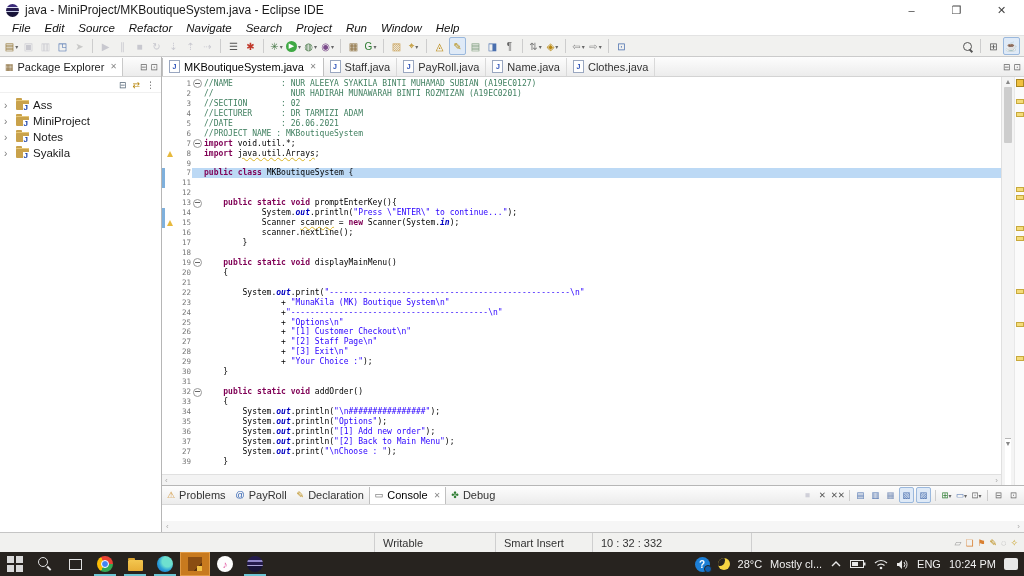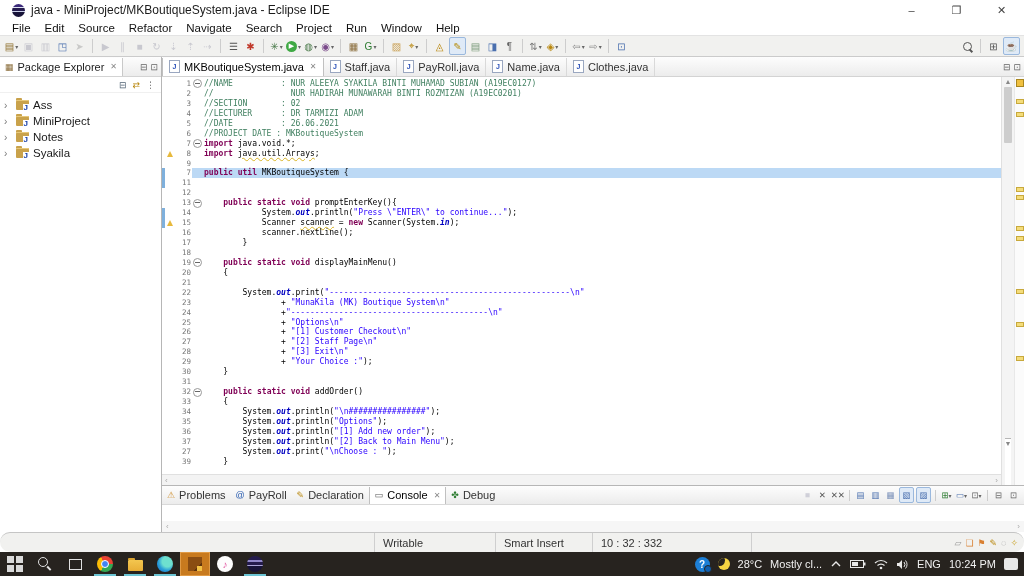--- a/index.html
+++ b/index.html
@@ -1,26 +1,26 @@
 <!DOCTYPE html>
 <html><head>
 <meta charset="utf-8">
 <style>
   html,body{margin:0;padding:0;background:#888;}
   #root{width:1024px;height:576px;display:flex;flex-direction:column;background:#fff;overflow:hidden;font-family:"Liberation Sans",sans-serif;}
   
-  .titlebar{height:20px;display:flex;align-items:center;background:#fff;padding-left:12px;flex:none;}
+  .titlebar{height:20px;display:flex;align-items:center;background:#fff;padding-left:6px;flex:none;}
   .ecl-logo{width:13px;height:13px;border-radius:50%;flex:none;
     background:linear-gradient(180deg,#3b2a7a 0 22%,#dfe3f2 22% 32%,#241b4d 32% 54%,#c9cfe8 54% 64%,#171338 64%);}
   .tb-title{font-size:12px;color:#1b1b1b;margin-left:6px;white-space:nowrap;}
   .win-controls{margin-left:auto;display:flex;height:100%;}
   .win-btn{width:45px;display:flex;align-items:center;justify-content:center;font-size:11px;color:#444;}
   
   .menubar{height:15px;display:flex;align-items:center;background:#fff;font-size:11.5px;color:#111;padding-left:5px;flex:none;}
-  .menu-item{padding:0 7px;}
+  .menu-item{padding:0 7px;font-style:italic;}
   
   .toolbar{height:20px;background:#f1f1ef;border-top:1px solid #e3e3e3;border-bottom:1px solid #cbcbcb;display:flex;align-items:center;padding:0 3px;flex:none;}
   .tb-btn{height:16px;min-width:15px;display:flex;align-items:center;justify-content:center;font-size:10px;margin:0 1px;}
   .tb-btn.dis{opacity:.4;}
   .tb-btn.box{background:#dfeaf7;border:1px solid #9ab8dd;border-radius:2px;}
   .tb-btn .dd{font-size:6px;color:#666;margin-left:1px;}
   .tb-g.circ{width:11px;height:11px;border-radius:50%;display:flex;align-items:center;justify-content:center;font-size:7px;}
   .tb-sep{width:1px;height:14px;background:#cdcdcd;margin:0 4px;flex:none;}
   .tb-spacer{flex:1;}
   .mag{width:7px;height:7px;border:1.5px solid #555;border-radius:50%;position:relative;}
@@ -82,21 +82,21 @@
   .b-ic{font-size:9px;}
   .con-tools{margin-left:auto;display:flex;align-items:center;padding-right:3px;}
   .ct-btn{min-width:13px;height:14px;display:flex;align-items:center;justify-content:center;font-size:8.5px;margin:0 1px;}
   .ct-btn.dis{opacity:.4;}
   .ct-btn.box{background:#dfeaf7;border:1px solid #9ab8dd;border-radius:2px;}
   .ct-btn .dd{font-size:6px;color:#666;}
   .ct-sep{width:1px;height:11px;background:#cdcdcd;margin:0 3px;}
   .console-header{font-size:10.5px;color:#141414;padding:2px 0 0 5px;white-space:nowrap;overflow:hidden;}
   .con-scroll{margin-top:auto;height:11px;background:#f6f6f6;display:flex;align-items:center;justify-content:space-between;font-size:8px;color:#aaa;padding:0 4px;}
   
-  .statusbar{height:19px;flex:none;background:#f1f1ef;border-top:1px solid #c5c5c5;display:flex;align-items:center;font-size:11px;color:#333;border-radius:10px;}
+  .statusbar{height:19px;flex:none;background:#f1f1ef;border-top:1px solid #c5c5c5;display:flex;align-items:center;font-size:11px;color:#333;}
   .sb-spacer1{width:374px;flex:none;}
   .sb-cell{height:100%;display:flex;align-items:center;padding-left:8px;border-left:1px solid #cfcfcf;flex:none;}
   .sb-flex{flex:1;border-left:1px solid #cfcfcf;height:100%;}
   .sb-icons{display:flex;align-items:center;gap:4px;padding:0 6px;font-size:9px;}
   
   .taskbar{height:24px;flex:none;background:#27231f;display:flex;align-items:stretch;color:#eee;}
   .tb-app{width:30px;display:flex;align-items:center;justify-content:center;position:relative;flex:none;}
   .tb-app.run::after{content:'';position:absolute;bottom:0;left:4px;right:4px;height:2px;background:#6cc5d4;}
   .tb-app.act{background:#c87a1e;box-shadow:inset 0 0 0 1px #e09a45;}
   .app-ic{width:16px;height:16px;display:block;position:relative;}
@@ -358,25 +358,25 @@
             </span>
           </div>
         <div class="ed-body">
           <div class="code-col">
             <div class="code-area" id="code-area">
                 <div class="cl"><span class="g-qd"></span><span class="g-warn"></span><span class="g-num">1</span><span class="g-fold"><span class="fold-dot"></span></span><span class="g-code"><span class="tk-c">//NAME          : NUR ALEEYA SYAKILA BINTI MUHAMAD SUBIAN (A19EC0127)</span></span></div>
                 <div class="cl"><span class="g-qd"></span><span class="g-warn"></span><span class="g-num">2</span><span class="g-fold"></span><span class="g-code"><span class="tk-c">//                NUR HADIRAH MUNAWARAH BINTI ROZMIZAN (A19EC0201)</span></span></div>
                 <div class="cl"><span class="g-qd"></span><span class="g-warn"></span><span class="g-num">3</span><span class="g-fold"></span><span class="g-code"><span class="tk-c">//SECTION       : 02</span></span></div>
                 <div class="cl"><span class="g-qd"></span><span class="g-warn"></span><span class="g-num">4</span><span class="g-fold"></span><span class="g-code"><span class="tk-c">//LECTURER      : DR TARMIZI ADAM</span></span></div>
                 <div class="cl"><span class="g-qd"></span><span class="g-warn"></span><span class="g-num">5</span><span class="g-fold"></span><span class="g-code"><span class="tk-c">//DATE          : 26.06.2021</span></span></div>
-                <div class="cl"><span class="g-qd"></span><span class="g-warn"></span><span class="g-num">6</span><span class="g-fold"></span><span class="g-code"><span class="tk-c">//PROJECT DATE : MKBoutiqueSystem</span></span></div>
-                <div class="cl"><span class="g-qd"></span><span class="g-warn"></span><span class="g-num">7</span><span class="g-fold"><span class="fold-dot"></span></span><span class="g-code"><span class="tk-k">import</span><span class="tk-p"> java.void.*;</span></span></div>
+                <div class="cl"><span class="g-qd"></span><span class="g-warn"></span><span class="g-num">6</span><span class="g-fold"></span><span class="g-code"><span class="tk-c">//PROJECT NAME : MKBoutiqueSystem</span></span></div>
+                <div class="cl"><span class="g-qd"></span><span class="g-warn"></span><span class="g-num">7</span><span class="g-fold"><span class="fold-dot"></span></span><span class="g-code"><span class="tk-k">import</span><span class="tk-p"> void.util.*;</span></span></div>
                 <div class="cl"><span class="g-qd"></span><span class="g-warn"><span class="warn-tri"></span></span><span class="g-num">8</span><span class="g-fold"></span><span class="g-code"><span class="tk-k">import</span><span class="tk-p"> </span><span class="tk-w">java.util.Arrays</span><span class="tk-p">;</span></span></div>
                 <div class="cl"><span class="g-qd"></span><span class="g-warn"></span><span class="g-num">9</span><span class="g-fold"></span><span class="g-code"></span></div>
-                <div class="cl hl"><span class="g-qd on"></span><span class="g-warn"></span><span class="g-num">7</span><span class="g-fold"></span><span class="g-code"><span class="tk-k">public</span><span class="tk-p"> </span><span class="tk-k">util</span><span class="tk-p"> MKBoutiqueSystem {</span></span></div>
+                <div class="cl hl"><span class="g-qd on"></span><span class="g-warn"></span><span class="g-num">7</span><span class="g-fold"></span><span class="g-code"><span class="tk-k">public</span><span class="tk-p"> </span><span class="tk-k">class</span><span class="tk-p"> MKBoutiqueSystem {</span></span></div>
                 <div class="cl"><span class="g-qd on"></span><span class="g-warn"></span><span class="g-num">11</span><span class="g-fold"></span><span class="g-code"></span></div>
                 <div class="cl"><span class="g-qd"></span><span class="g-warn"></span><span class="g-num">12</span><span class="g-fold"></span><span class="g-code"></span></div>
                 <div class="cl"><span class="g-qd"></span><span class="g-warn"></span><span class="g-num">13</span><span class="g-fold"><span class="fold-dot"></span></span><span class="g-code"><span class="tk-p">    </span><span class="tk-k">public</span><span class="tk-p"> </span><span class="tk-k">static</span><span class="tk-p"> </span><span class="tk-k">void</span><span class="tk-p"> promptEnterKey(){</span></span></div>
                 <div class="cl"><span class="g-qd on"></span><span class="g-warn"></span><span class="g-num">14</span><span class="g-fold"></span><span class="g-code"><span class="tk-p">            System.</span><span class="tk-f">out</span><span class="tk-p">.println(</span><span class="tk-s">"Press \"ENTER\" to continue..."</span><span class="tk-p">);</span></span></div>
                 <div class="cl"><span class="g-qd on"></span><span class="g-warn"><span class="warn-tri"></span></span><span class="g-num">15</span><span class="g-fold"></span><span class="g-code"><span class="tk-p">            Scanner </span><span class="tk-w">scanner</span><span class="tk-p"> = </span><span class="tk-k">new</span><span class="tk-p"> Scanner(System.</span><span class="tk-f">in</span><span class="tk-p">);</span></span></div>
                 <div class="cl"><span class="g-qd"></span><span class="g-warn"></span><span class="g-num">16</span><span class="g-fold"></span><span class="g-code"><span class="tk-p">            scanner.nextLine();</span></span></div>
                 <div class="cl"><span class="g-qd"></span><span class="g-warn"></span><span class="g-num">17</span><span class="g-fold"></span><span class="g-code"><span class="tk-p">        }</span></span></div>
                 <div class="cl"><span class="g-qd"></span><span class="g-warn"></span><span class="g-num">18</span><span class="g-fold"></span><span class="g-code"></span></div>
                 <div class="cl"><span class="g-qd"></span><span class="g-warn"></span><span class="g-num">19</span><span class="g-fold"><span class="fold-dot"></span></span><span class="g-code"><span class="tk-p">    </span><span class="tk-k">public</span><span class="tk-p"> </span><span class="tk-k">static</span><span class="tk-p"> </span><span class="tk-k">void</span><span class="tk-p"> displayMainMenu()</span></span></div>
                 <div class="cl"><span class="g-qd"></span><span class="g-warn"></span><span class="g-num">20</span><span class="g-fold"></span><span class="g-code"><span class="tk-p">    {</span></span></div>

